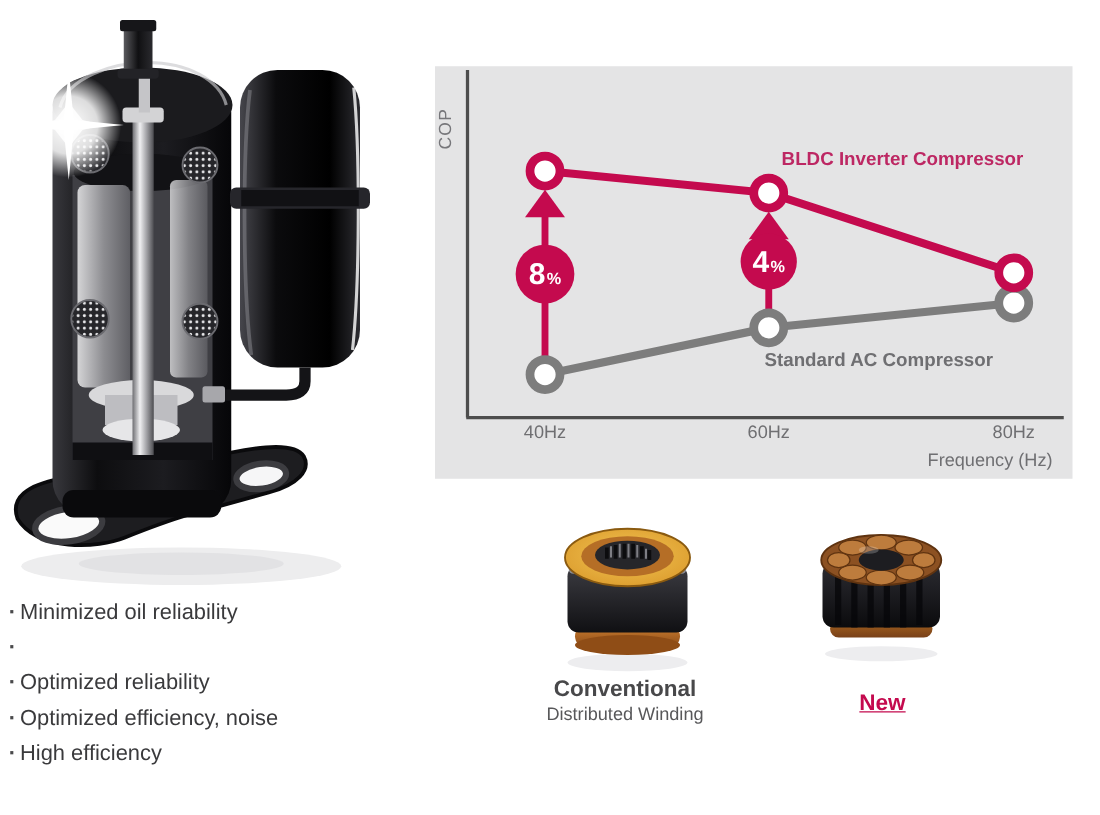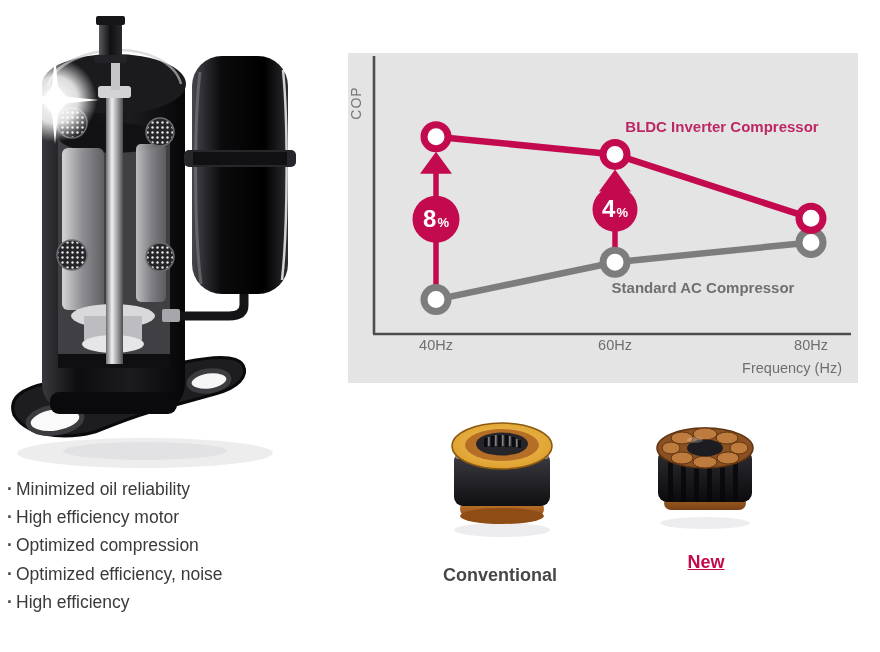--- a/index.html
+++ b/index.html
@@ -156,25 +156,24 @@
     </g>
   </svg>
 
   <div class="features">
     <div class="feature-row">
       <span class="bullet">·</span>
       <span>Minimized oil reliability</span>
     </div>
     <div class="feature-row">
       <span class="bullet">·</span>
-      <span>High efficiency motor</span>
-    </div>
-    <div class="feature-row">
-      <span class="bullet">·</span>
-      <span>Optimized compression</span>
+    </div>
+    <div class="feature-row">
+      <span class="bullet">·</span>
+      <span>Optimized reliability</span>
     </div>
     <div class="feature-row">
       <span class="bullet">·</span>
       <span>Optimized efficiency, noise</span>
     </div>
     <div class="feature-row">
       <span class="bullet">·</span>
       <span>High efficiency</span>
     </div>
   </div>
@@ -302,20 +301,21 @@
         <ellipse cx="80" cy="48" rx="11" ry="6"></ellipse>
       <ellipse cx="57" cy="52" rx="12" ry="6"></ellipse>
         <ellipse cx="34" cy="48" rx="11" ry="6"></ellipse>
       <ellipse cx="23" cy="38" rx="9" ry="6"></ellipse>
         <ellipse cx="34" cy="28" rx="11" ry="6"></ellipse>
     </g>
     <ellipse cx="57" cy="38" rx="18" ry="8.5" fill="#1d1d21"></ellipse>
     <ellipse cx="47" cy="30" rx="8" ry="3" fill="#ffffff" opacity="0.22"></ellipse>
   </svg>
 
-  <div class="winding-caption" style="left:390px;top:564px;">
+  <div class="winding-caption" style="left:390px;top:540px;">
     <div class="cap-title">Conventional</div>
+    <div class="cap-sub">Distributed Winding</div>
   </div>
   <div class="winding-caption" style="left:596px;top:551px;">
     <div class="cap-title new">New</div>
   </div>
 
 </div>
 
 </body></html>

